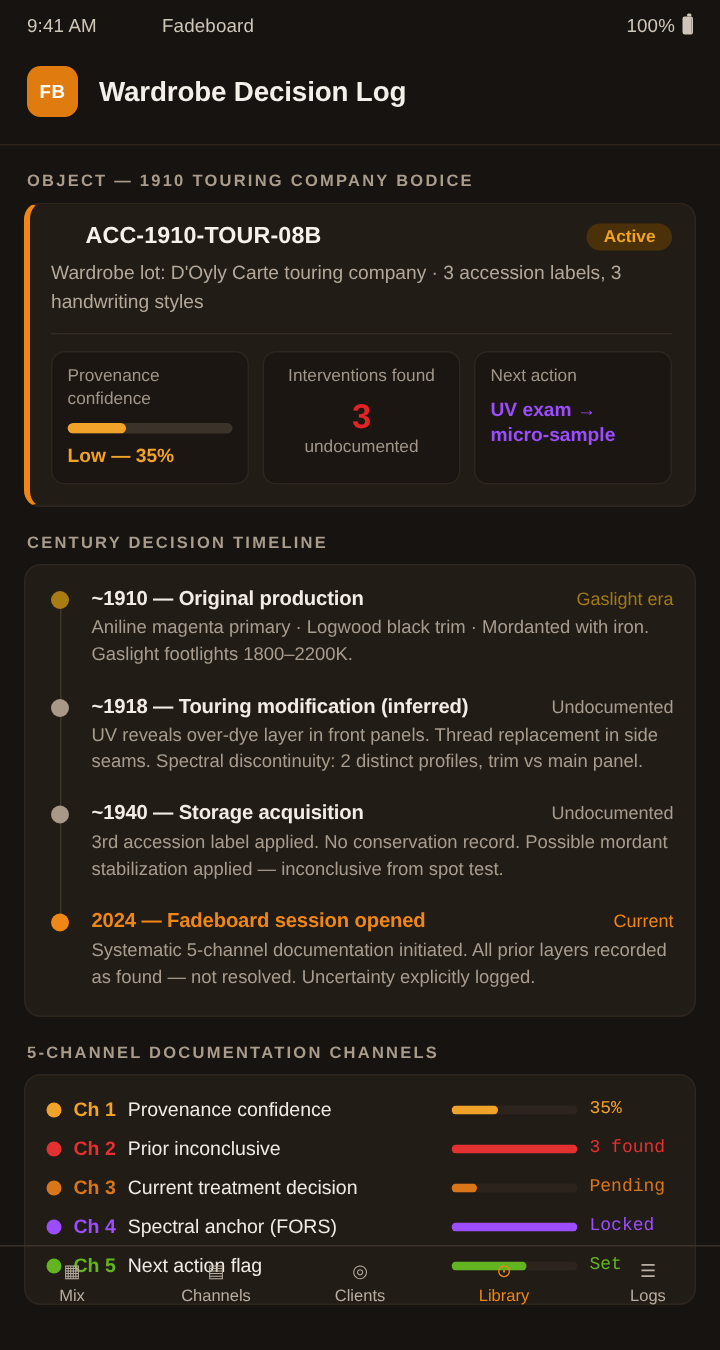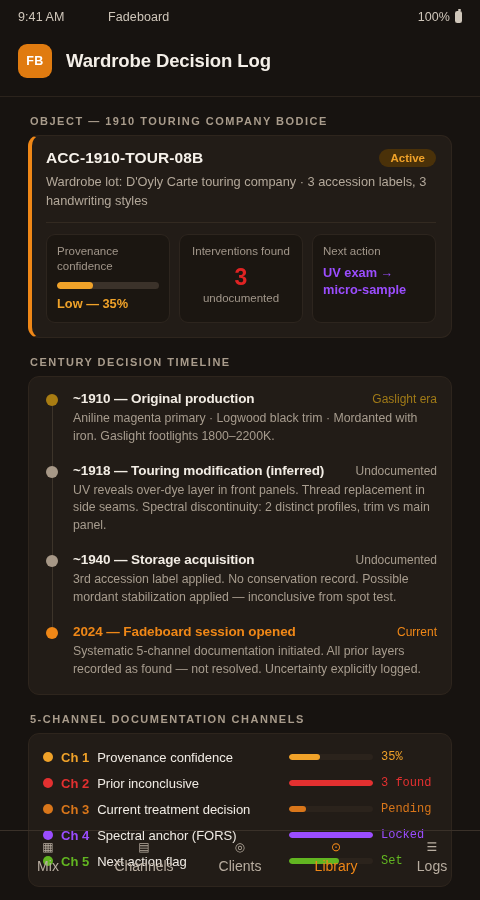--- a/index.html
+++ b/index.html
@@ -81,21 +81,21 @@
     flex: 0 0 auto;
   }
   .app-title {
     font-size: 18.5px;
     font-weight: bold;
     color: #f4efe8;
     letter-spacing: -0.1px;
   }
 
   
-  .section { padding: 0 28px; }
+  .section { padding: 0 16px; }
   .section-label {
     font-size: 11px;
     font-weight: bold;
     letter-spacing: 1.5px;
     color: #a99c8c;
     margin: 18px 0 8px 2px;
     text-transform: uppercase;
   }
 
   
@@ -104,20 +104,21 @@
     border: 1px solid #2e251d;
     border-left: 4px solid #ef8717;
     border-radius: 11px;
     padding: 13px 15px 14px 14px;
   }
   .object-head {
     display: flex;
     align-items: flex-end;
     justify-content: space-between;
     gap: 10px;
+    margin-left: 23px;
   }
   .object-id {
     font-size: 15.5px;
     font-weight: bold;
     color: #f6f1ea;
     letter-spacing: 0.1px;
   }
   .pill-active {
     flex: 0 0 auto;
     background: #4a3109;
@@ -315,21 +316,21 @@
   .tab.active { color: #ef8717; }
   .tab-icon {
     font-size: 12px;
     line-height: 1;
     height: 13px;
     display: flex;
     align-items: center;
     justify-content: center;
   }
   .tab-label {
-    font-size: 14px;
+    font-size: 11px;
   }
 </style>
 </head>
 <body>
 
 <div class="statusbar">
   <div class="status-time">9:41 AM</div>
   <div class="status-app">Fadeboard</div>
   <div class="status-right">
     <span>100%</span>

